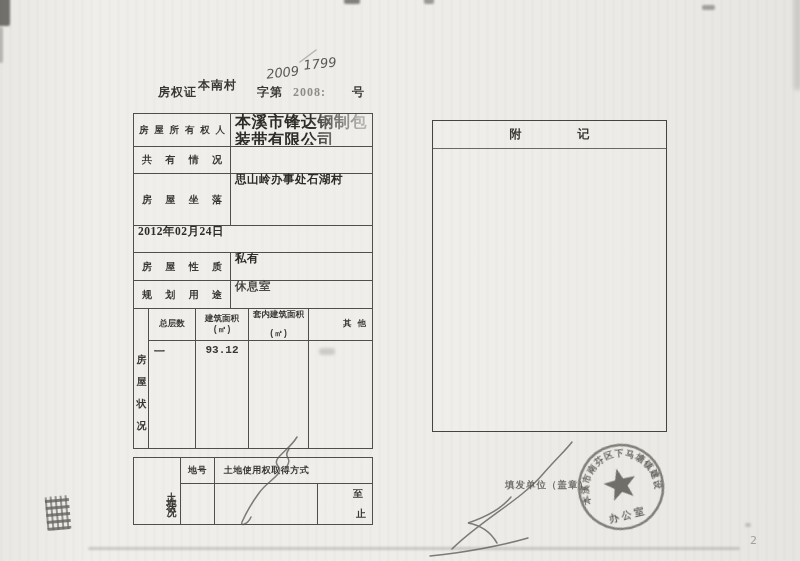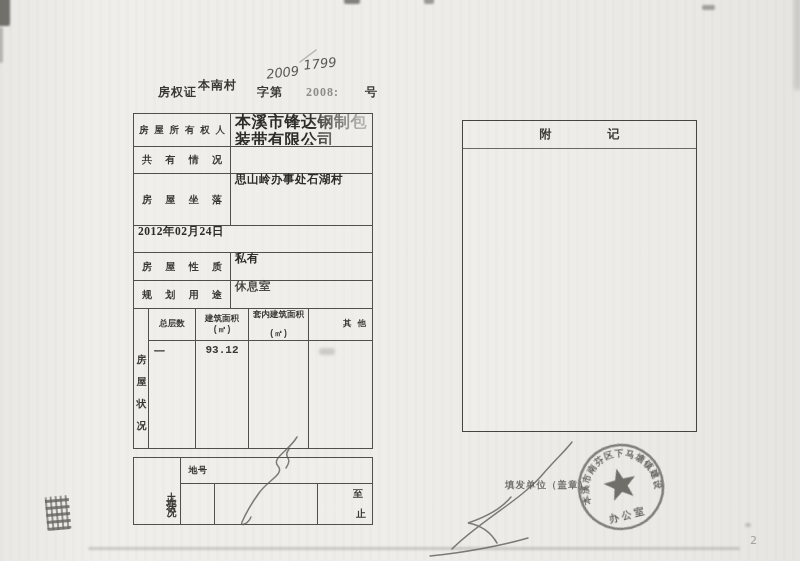--- a/index.html
+++ b/index.html
@@ -18,21 +18,21 @@
   .sm-d{left:424px; top:-3px; width:10px; height:7px; opacity:.5;}
   .sm-e{left:702px; top:5px; width:13px; height:5px; opacity:.45;}
   .sm-f{left:794px; top:-5px; width:7px; height:95px; opacity:.18; filter:blur(2px);}
   .sm-g{left:88px; top:547px; width:652px; height:3px; opacity:.22; filter:blur(1px);}
   .sm-h{left:745px; top:523px; width:6px; height:4px; opacity:.25;}
   
   #cert-line{position:absolute; left:158px; top:84px; font-size:12px; font-weight:700;
     letter-spacing:1px; white-space:nowrap; color:#3a3833;}
   #cert-line .region{position:relative; top:-7px; margin-left:1px;}
   #cert-line .zidi{margin-left:20px;}
-  #cert-line .printed-no{margin-left:23px; color:#8f8d87; filter:blur(.3px);}
+  #cert-line .printed-no{margin-left:10px; color:#8f8d87; filter:blur(.3px);}
   #cert-line .hao{margin-left:26px;}
   #hw-number{position:absolute; left:266px; top:63px; transform:rotate(-6deg);
     font-family:"DejaVu Sans",sans-serif; font-style:italic; font-size:13px;
     color:#45443f; opacity:.88; white-space:nowrap;}
   #hw-number .serial{display:inline-block; transform:translateY(-5px); margin-left:5px;}
   
   #owner-table{position:absolute; left:133px; top:113px; width:240px; height:336px;
     border:1.5px solid #514f4a; box-sizing:border-box; display:flex; flex-direction:column;
     background:rgba(255,255,255,0.10);}
   .trow{display:flex; border-bottom:1px solid #514f4a; box-sizing:border-box;}
@@ -82,21 +82,21 @@
   .lcell{border-right:1px solid #514f4a; box-sizing:border-box; display:flex;
     align-items:center; justify-content:center; font-size:9px; font-weight:700;
     color:#3a3833; text-align:center; letter-spacing:.5px;}
   .lcell:last-child{border-right:none;}
   .lc1{width:34px;} .lc2{width:103px;} .lc3{flex:1;}
   .ldcell{border-right:1px solid #514f4a; box-sizing:border-box; position:relative;}
   .ldcell:last-child{border-right:none;}
   .term-from{position:absolute; right:9px; top:3px; font-size:10px; font-weight:700; color:#3a3833;}
   .term-to{position:absolute; right:6px; bottom:3px; font-size:10px; font-weight:700; color:#3a3833;}
   
-  #remarks-box{position:absolute; left:462px; top:120px; width:235px; height:312px;
+  #remarks-box{position:absolute; left:432px; top:120px; width:235px; height:312px;
     border:1.6px solid #45443f; box-sizing:border-box; background:rgba(255,255,255,0.12);}
   #remarks-title{height:27px; border-bottom:1px solid #6a6862; display:flex;
     align-items:center; justify-content:center; font-size:12px; font-weight:700;
     letter-spacing:56px; padding-left:56px; color:#3a3833;}
   
   #issuing-label{position:absolute; left:505px; top:479px; font-size:9.5px; font-weight:700;
     letter-spacing:1px; color:#5b5954; opacity:.85; white-space:nowrap;}
   #official-seal{position:absolute; left:574px; top:440px; width:94px; height:94px;
     transform:rotate(-14deg); filter:blur(.3px); opacity:.92;}
   
@@ -198,20 +198,21 @@
     </div>
   </div>
 
   <div id="land-table">
     <div class="sidecol-land">
       <span class="vtext vt-land">土地状况</span>
     </div>
     <div class="land-grid">
       <div class="ls-header">
         <div class="lcell lc1">地号</div>
+        <div class="lcell lc2">土地使用权取得方式</div>
       </div>
       <div class="ls-data">
         <div class="ldcell" style="width:34px"></div>
         <div class="ldcell" style="width:103px"></div>
         <div class="ldcell" style="flex:1">
           <span class="term-from">至</span>
           <span class="term-to">止</span>
         </div>
       </div>
     </div>

